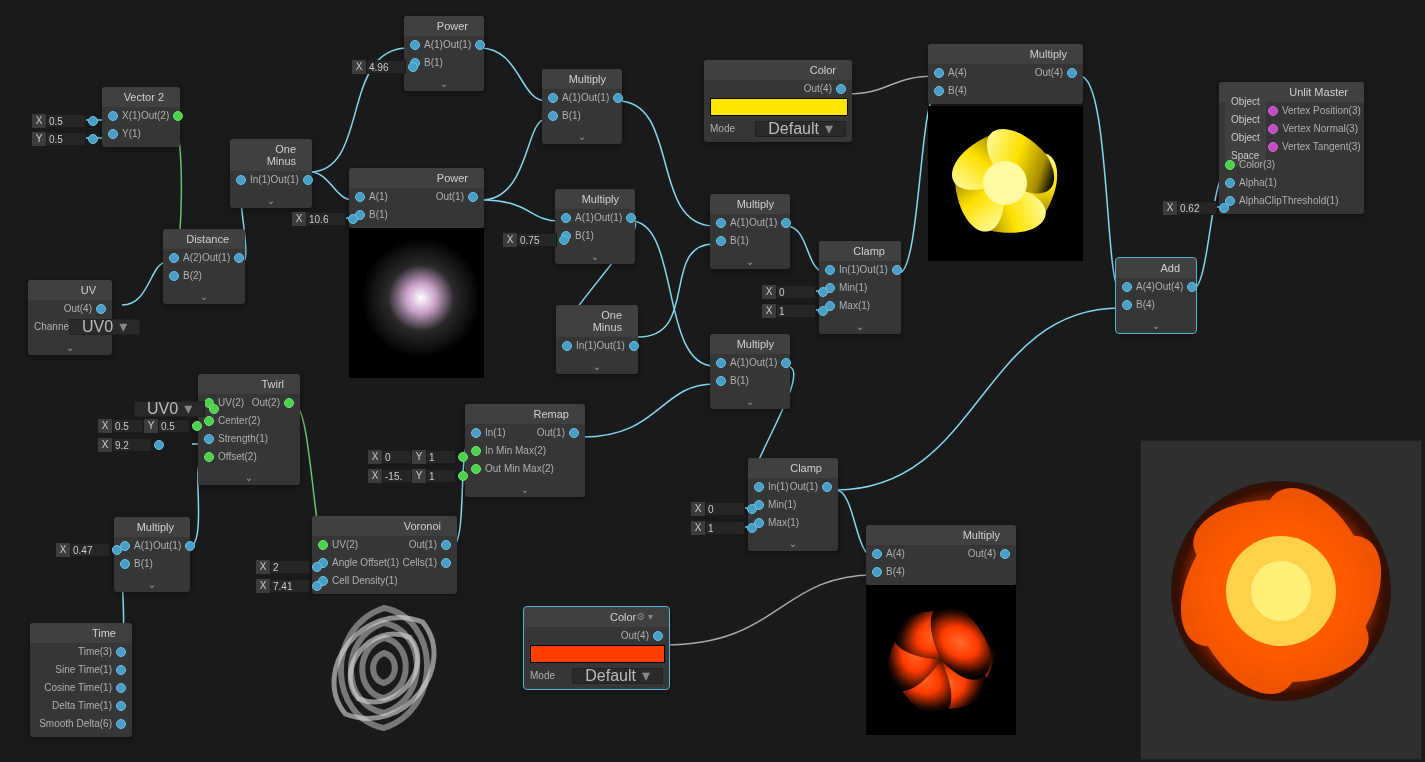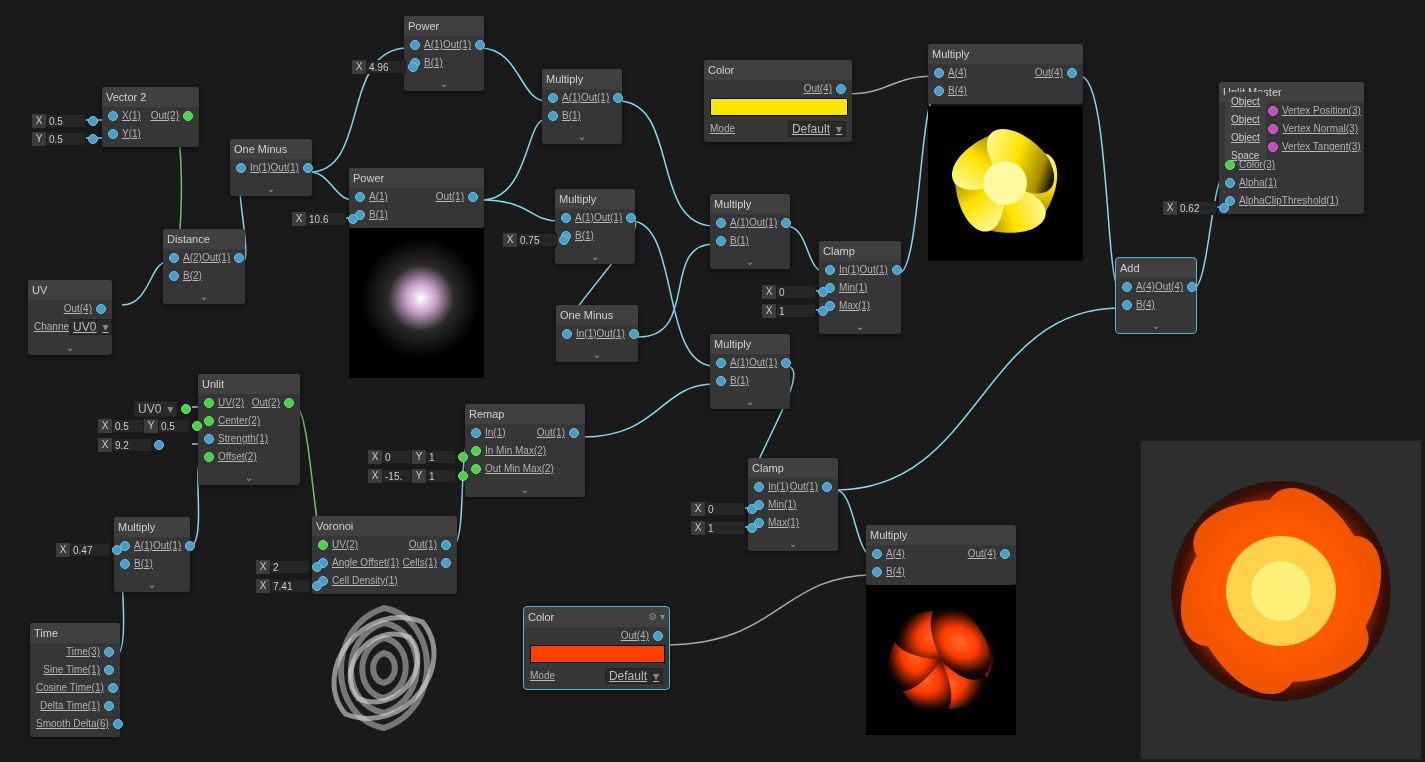--- a/index.html
+++ b/index.html
@@ -17,45 +17,46 @@
   .node {
     position: absolute;
     background: #363636;
     border-radius: 3px;
     box-shadow: 0 2px 6px rgba(0,0,0,.4);
     z-index: 2;
   }
   .node.selected { outline: 1px solid #51b8d8; }
   .node-title {
     background: #404040;
-    padding: 4px 4px;
+    padding: 4px 16px;
     font-size: 11px;
     color: #d0d0d0;
     border-radius: 3px 3px 0 0;
+    text-align: right;
   }
   .node-title .gear { float:right; color:#888; font-size:10px; }
-  .node-body { padding: 0 6px 4px 6px; text-decoration: underline; }
+  .node-body { padding: 0 6px 4px 6px; }
   .row { display:flex; justify-content:space-between; align-items:center; height:18px; line-height:18px; }
   .in, .out { display:flex; align-items:center; gap:4px; white-space:nowrap; }
   .out { margin-left:auto; }
   .port {
     width: 8px; height: 8px; border-radius: 50%;
     border: 1px solid #2e6a6e;
     display:inline-block;
   }
   .port.in  { background:#3a3a3a; }
   .port.out { background:#4a9dc7; border-color:#6bc6e4; }
   .port.float { background:#4a9dc7; border-color:#6bc6e4; }
   .port.vec   { background:#4dd04d; border-color:#6ee86e; }
   .port.mag   { background:#c24dc2; border-color:#d86bd8; }
   .label { color:#b0b0b0; }
   .chevron { text-align:center; color:#999; font-size:10px; padding:2px 0; cursor:pointer;}
   .select {
-    background:#2a2a2a; color:#bbb; font-size:12px;
-    border:1px solid #222; padding:0 3px; height:14px; line-height:14px;
+    background:#2a2a2a; color:#bbb; font-size:16px;
+    border:1px solid #222; padding:0 12px; height:14px; line-height:14px;
     display:inline-flex; align-items:center; gap:6px;
   }
   .select::after { content:"▾"; color:#888; }
   .swatch-yellow{ width:100%; background:linear-gradient(#ffe600,#ffe600); height:16px; border:1px solid #000; }
   .swatch-orange{ width:100%; background:#ff4000; height:16px; border:1px solid #000; }
 
   
   .fld {
     position:absolute; display:flex; align-items:center; gap:0;
     z-index:2;
@@ -212,21 +213,21 @@
           </span>
         </div>
     <div class="row">
           <span class="label">Channe</span>
       <span class="select">UV0</span>
         </div>
   </div>
   <div class="chevron">⌄</div>
 </div>
 
-<div class="node" style="left:102px; top:87px; width:97px;">
+<div class="node" style="left:102px; top:87px; width:78px;">
   <div class="node-title">Vector 2</div>
   <div class="node-body">
     <div class="row">
           <span class="in">
             <span class="port in float"></span>
             <span class="label">X(1)</span>
           </span>
          <span class="out">
             <span class="label">Out(2)</span>
             <span class="port out vec"></span>
@@ -713,21 +714,21 @@
         </div>
   </div>
 </div>
 <div class="fld" style="left:1163px; top:201px;">
   <span class="tag">X</span>
       <input value="0.62" style="">
       <span class="port out float"></span>
     </div>
 
 <div class="node" style="left:198px; top:374px; width:102px;">
-  <div class="node-title">Unlit</div>
+  <div class="node-title">Twirl</div>
   <div class="node-body">
     <div class="row">
           <span class="in">
             <span class="port in vec"></span>
             <span class="label">UV(2)</span>
           </span>
       <span class="out">
             <span class="label">Out(2)</span>
             <span class="port out vec"></span>
           </span>
@@ -861,21 +862,21 @@
       <span class="port out vec"></span>
     </div>
 <div class="fld" style="left:368px; top:469px;">
   <span class="tag">X</span>
       <input style="width: 24px;" value="-15.">
   <span class="tag">Y</span>
       <input style="width: 24px;" value="1">
       <span class="port out vec"></span>
     </div>
 
-<div class="node" style="left:30px; top:623px; width:90px;">
+<div class="node" style="left:30px; top:623px; width:102px;">
   <div class="node-title">Time</div>
   <div class="node-body">
     <div class="row">
           <span class="out">
             <span class="label">Time(3)</span>
             <span class="port out float"></span>
           </span>
         </div>
     <div class="row">
           <span class="out">

